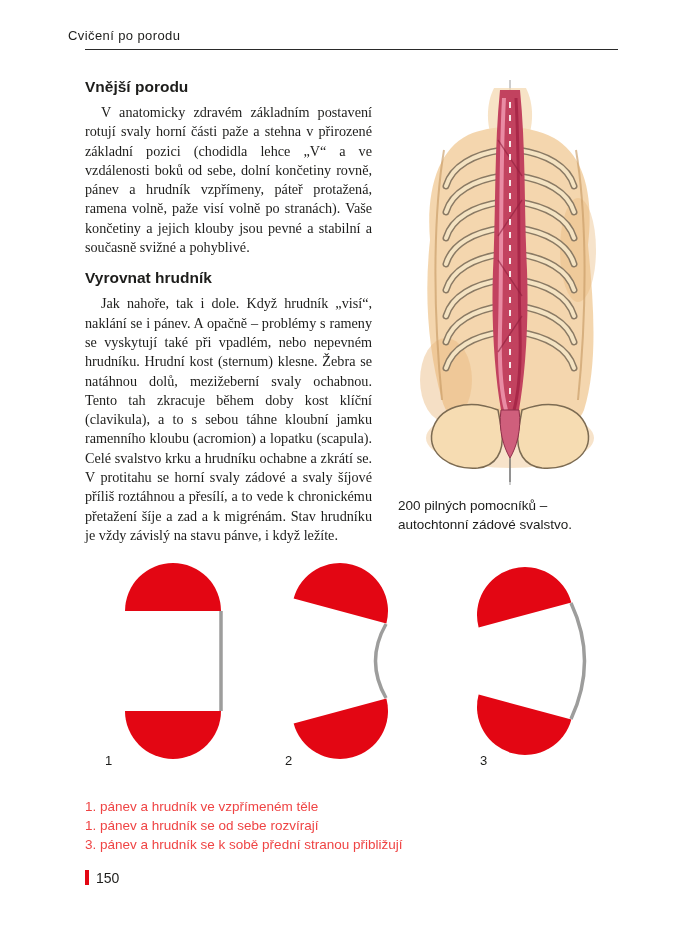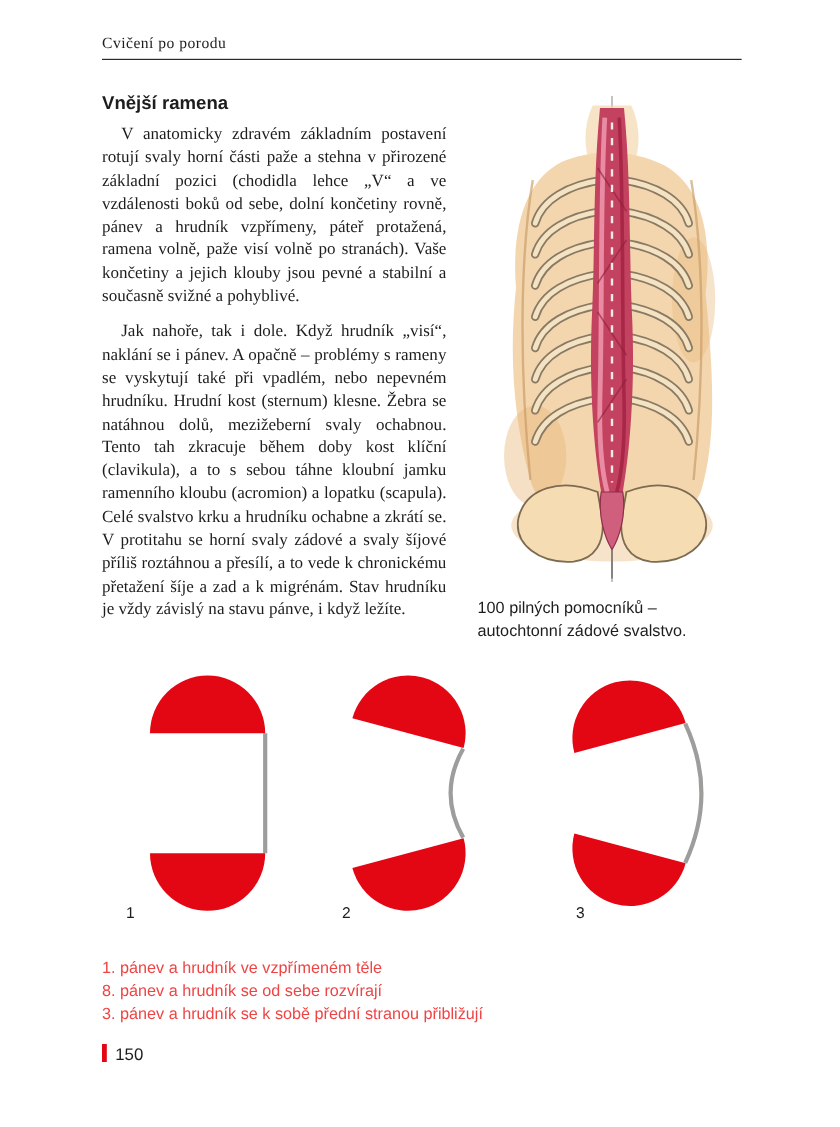--- a/index.html
+++ b/index.html
@@ -1,22 +1,22 @@
 <!DOCTYPE html>
 <html lang="cs"><head>
 <meta charset="utf-8">
 <style>
   html,body{margin:0;padding:0;}
   body{
     width:700px;height:939px;position:relative;background:#ffffff;
     font-family:"Liberation Serif",serif;color:#1d1d1b;overflow:hidden;
   }
   .header-title{
-    position:absolute;left:85px;top:28px;
-    font-family:Liberation Serif, serif;font-size:13px;letter-spacing:.4px;
+    position:absolute;left:68px;top:28px;
+    font-family:Liberation Sans, sans-serif;font-size:13px;letter-spacing:.4px;
   }
   .header-rule{position:absolute;left:85px;top:49px;width:533px;height:1px;background:#2a2a2a;}
   .text-col{position:absolute;left:85px;top:78px;width:303px;}
   .section-heading{
     font-family:"Liberation Sans",sans-serif;font-weight:700;font-size:15.5px;
     margin:0 0 7px 0;color:#1d1d1b;
   }
   .section-heading.second{margin-top:12px;}
   .body-par{
     font-size:14.2px;line-height:19.3px;text-align:justify;margin:0 16px 10px 0;
@@ -37,22 +37,23 @@
   .footer-bar{width:4px;height:15px;margin-right:7px;}
   .footer-num{font-family:"Liberation Sans",sans-serif;font-size:14px;}
 </style>
 </head>
 <body>
 
 <div class="header-title">Cvičení po porodu</div>
 <div class="header-rule"></div>
 
 <div class="text-col">
-  <h2 class="section-heading">Vnější ramena</h2>
+  <h2 class="section-heading">Vnější porodu</h2>
   <p class="body-par">V anatomicky zdravém základním postavení rotují svaly horní části paže a stehna v přirozené základní pozici (chodidla lehce „V“ a ve vzdálenosti boků od sebe, dolní končetiny rovně, pánev a hrudník vzpřímeny, páteř protažená, ramena volně, paže visí volně po stranách). Vaše končetiny a jejich klouby jsou pevné a stabilní a současně svižné a pohyblivé.</p>
+  <h2 class="section-heading second">Vyrovnat hrudník</h2>
   <p class="body-par">Jak nahoře, tak i dole. Když hrudník „visí“, naklání se i pánev. A opačně – problémy s rameny se vyskytují také při vpadlém, nebo nepevném hrudníku. Hrudní kost (sternum) klesne. Žebra se natáhnou dolů, mezižeberní svaly ochabnou. Tento tah zkracuje během doby kost klíční (clavikula), a to s sebou táhne kloubní jamku ramenního kloubu (acromion) a lopatku (scapula). Celé svalstvo krku a hrudníku ochabne a zkrátí se. V protitahu se horní svaly zádové a svaly šíjové příliš roztáhnou a přesílí, a to vede k chronickému přetažení šíje a zad a k migrénám. Stav hrudníku je vždy závislý na stavu pánve, i když ležíte.</p>
 </div>
 
 <figure class="figure" style="margin:0">
   <svg width="222" height="405" viewBox="0 0 222 405">
 
     <line x1="112" y1="0" x2="112" y2="405" stroke="#9c9c9c" stroke-width="1"></line>
 
     <g>
       <path d="M70,55 C40,70 28,110 32,160 C26,215 30,270 44,320 C56,370 168,375 186,330 C200,285 196,225 190,165 C196,115 186,75 156,58 C128,44 96,44 70,55 Z" fill="#f2cfa0" opacity="0.85"></path>
@@ -95,21 +96,21 @@
       <line x1="112" y1="22" x2="112" y2="322" stroke="#f7e9ea" stroke-width="2" stroke-dasharray="6 7"></line>
     </g>
 
     <g>
       <path d="M100,330 C70,318 40,326 34,352 C30,374 52,390 80,388 C98,386 106,372 104,352 Z" fill="#f6dcb2" stroke="#7c6b52" stroke-width="1.5"></path>
       <path d="M124,330 C154,318 184,326 190,352 C194,374 172,390 144,388 C126,386 118,372 120,352 Z" fill="#f6dcb2" stroke="#7c6b52" stroke-width="1.5"></path>
       <path d="M103,330 L121,330 C124,350 118,368 112,378 C106,368 100,350 103,330 Z" fill="#cf5f7c" stroke="#8f2f4b" stroke-width="1"></path>
       <line x1="112" y1="378" x2="112" y2="402" stroke="#6b6b6b" stroke-width="1.2"></line>
     </g>
   </svg>
-  <figcaption class="figure-caption">100 pilných pomocníků – autochtonní zádové svalstvo.</figcaption>
+  <figcaption class="figure-caption">200 pilných pomocníků – autochtonní zádové svalstvo.</figcaption>
 </figure>
 
 <div class="diagrams">
   <svg width="535" height="228" viewBox="0 0 535 228">
 
     <g>
       <line x1="136" y1="58" x2="136" y2="158" stroke="#9d9d9c" stroke-width="3.5"></line>
       <g transform="translate(88,58)">
           <path d="M-48,0 A48 48 0 0 1 48,0 Z" fill="#e30613"></path>
         </g>
@@ -138,20 +139,20 @@
       <g transform="translate(440,154) rotate(15)">
           <path d="M-48,0 A48 48 0 0 0 48,0 Z" fill="#e30613"></path>
         </g>
       <text x="395" y="212" class="diagram-label">3</text>
     </g>
   </svg>
 </div>
 
 <div class="legend">
   <div>1. pánev a hrudník ve vzpřímeném těle</div>
-  <div>8. pánev a hrudník se od sebe rozvírají</div>
+  <div>1. pánev a hrudník se od sebe rozvírají</div>
   <div>3. pánev a hrudník se k sobě přední stranou přibližují</div>
 </div>
 
 <div class="footer">
   <div class="footer-bar" style="background:#e30613"></div>
   <div class="footer-num">150</div>
 </div>
 
 </body></html>

